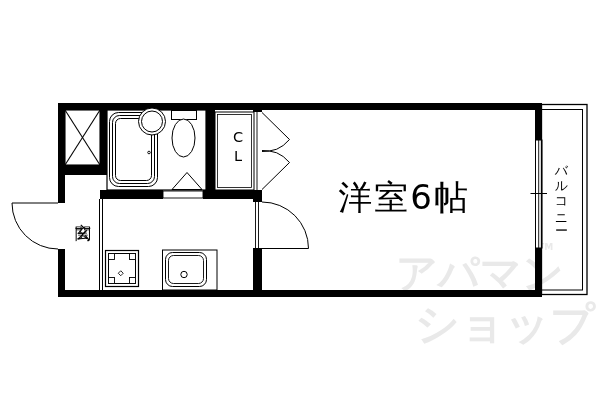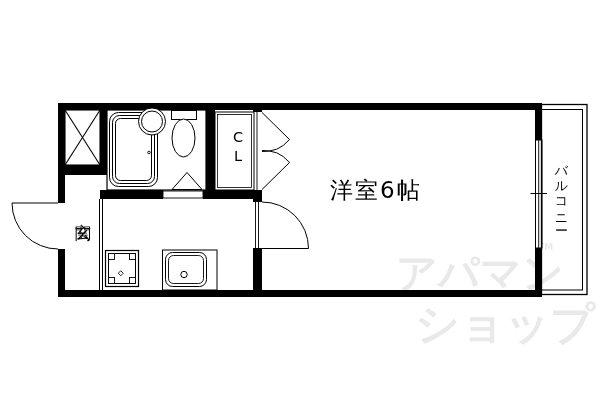--- a/index.html
+++ b/index.html
@@ -8,22 +8,22 @@
     overflow:hidden;font-family:"DejaVu Sans",sans-serif;color:#000;
   }
   .layer{position:absolute;left:0;top:0;width:600px;height:400px;}
   .wm{position:absolute;color:#e9e9e9;font-weight:700;white-space:nowrap;
       font-family:"DejaVu Sans",sans-serif;z-index:0;}
   #wm-line1{left:396px;top:246px;font-size:41px;}
   #wm-tm{left:538px;top:242px;font-size:9px;}
   #wm-line2{left:415px;top:295px;font-size:44px;}
   svg.plan{z-index:1;}
   .label{position:absolute;z-index:2;color:#000;}
-  #room-label{left:330px;top:175px;width:140px;text-align:left;
-      font-size:23px;letter-spacing:2px;white-space:nowrap;}
+  #room-label{left:330px;top:175px;width:140px;text-align:right;
+      font-size:34px;letter-spacing:2px;white-space:nowrap;}
   #genkan-label{left:72px;top:210px;font-size:16px;letter-spacing:3px;
       writing-mode:vertical-rl;text-orientation:upright;}
   #balcony-label{left:552px;top:156px;font-size:13px;letter-spacing:2px;
       writing-mode:vertical-rl;text-orientation:mixed;}
   #cl-label{left:228px;top:130px;width:20px;display:flex;flex-direction:column;
       align-items:center;gap:3px;font-size:14.5px;line-height:1.1;}
 </style>
 </head>
 <body>
 

